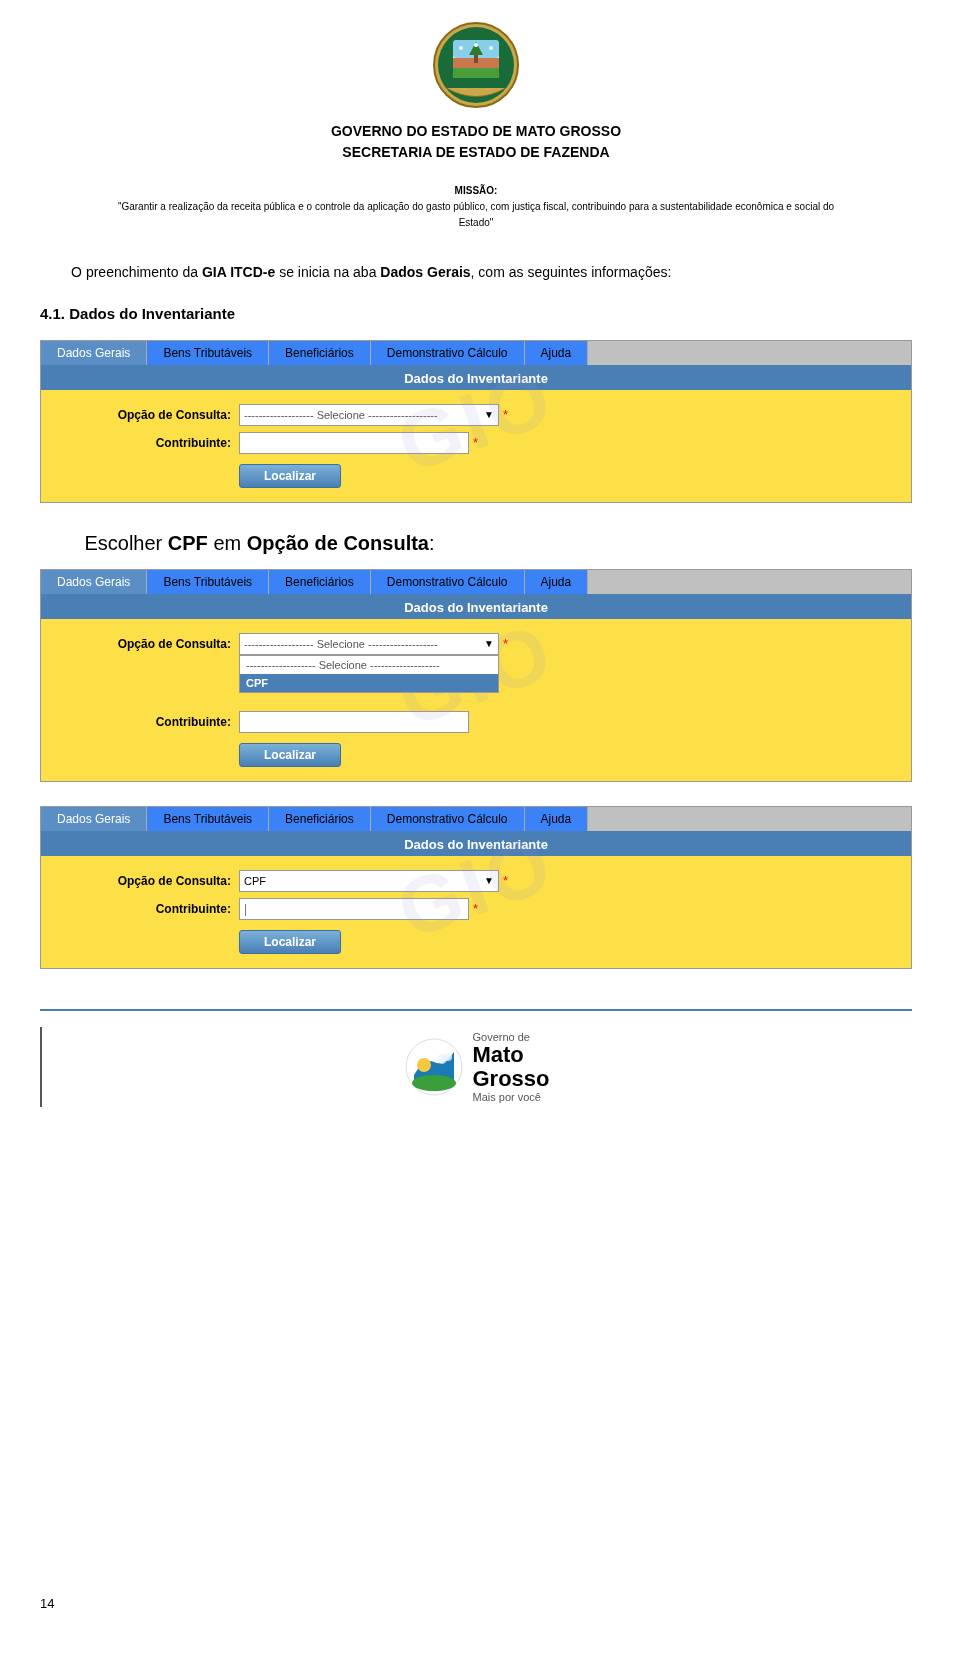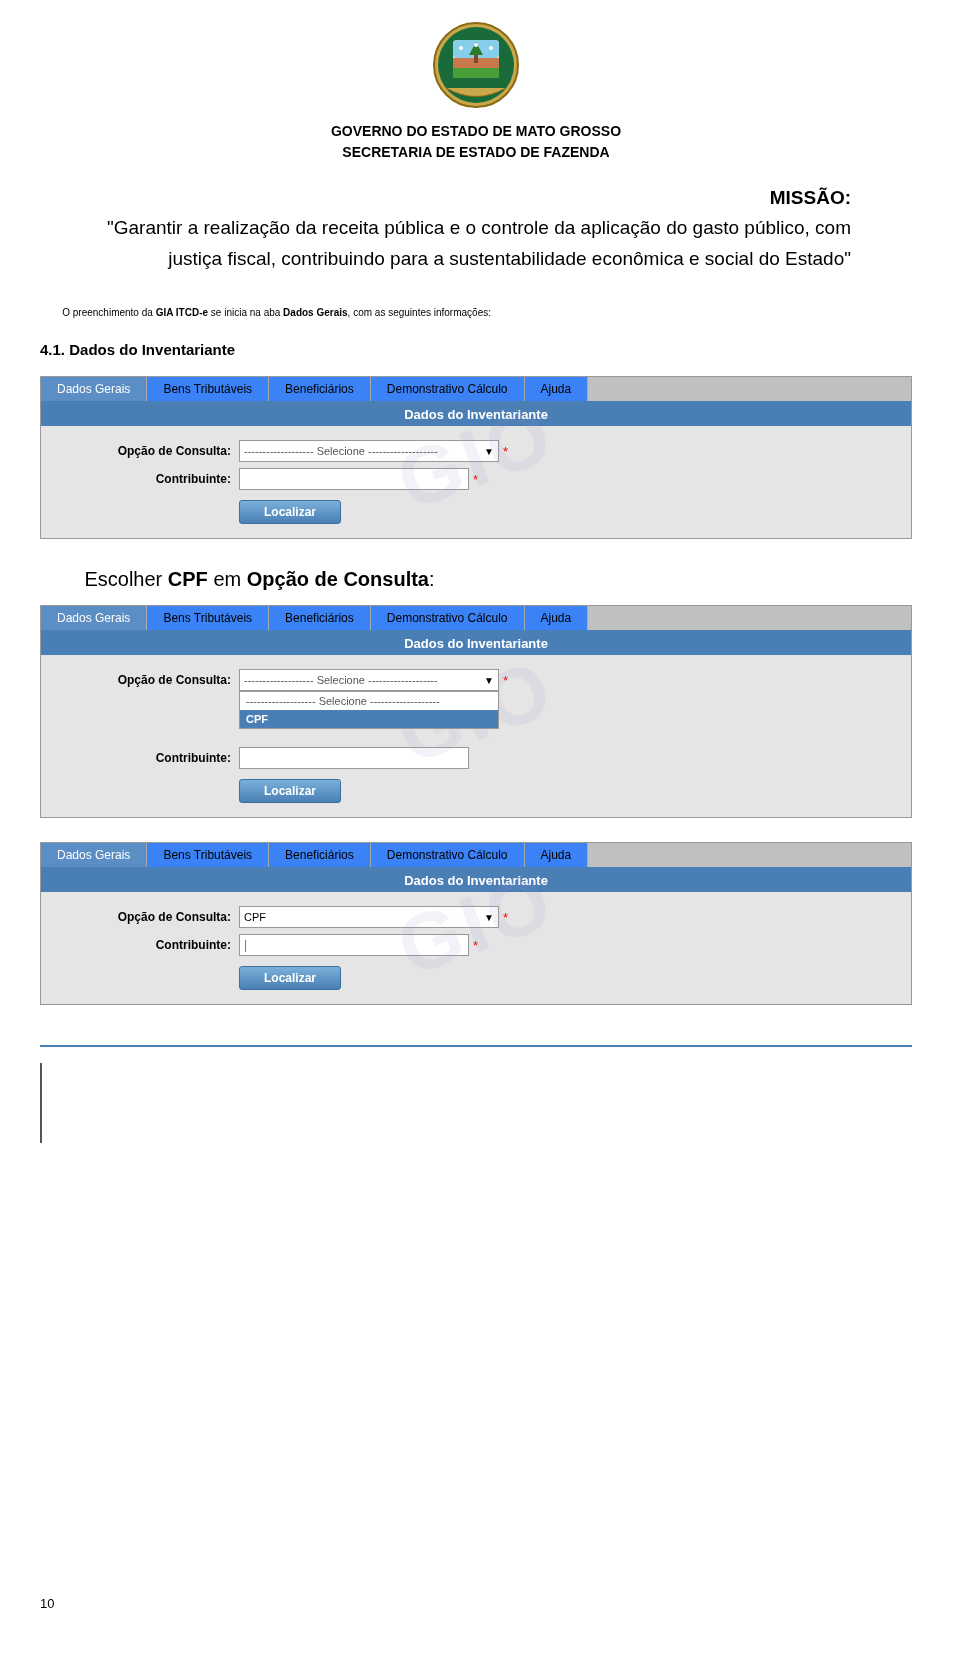--- a/index.html
+++ b/index.html
@@ -20,32 +20,32 @@
       text-align: center;
       margin-bottom: 20px;
     }
     .header-title {
       font-size: 14px;
       font-weight: bold;
       line-height: 1.5;
     }
     
     .mission {
-      text-align: right;
-      font-size: 19px;
+      text-align: center;
+      font-size: 10px;
       margin: 18px auto 30px auto;
       max-width: 750px;
       line-height: 1.6;
     }
     .mission-label {
       font-weight: bold;
     }
     
     .body-text {
-      font-size: 10px;
+      font-size: 14px;
       line-height: 1.7;
       margin: 20px 0 20px 0;
       color: #000;
     }
     .body-text strong {
       font-weight: bold;
     }
     
     .section-heading {
       font-size: 15px;
@@ -99,21 +99,21 @@
       background: #4a7fb5;
       color: #fff;
       text-align: center;
       font-size: 13px;
       font-weight: bold;
       padding: 4px 0;
     }
     
     .form-area {
       padding: 8px 10px 10px 10px;
-      background: #e5e5e5;
+      background: #fde047;
     }
     .form-row {
       display: flex;
       align-items: center;
       margin: 6px 0;
     }
     .form-label {
       font-size: 12px;
       font-weight: bold;
       text-align: right;
@@ -420,17 +420,42 @@
         <span class="required-star">*</span>
       </div>
       <div style="margin-top:6px; margin-bottom:4px;">
         <button class="btn-localizar">Localizar</button>
       </div>
     </div>
   </div>
 
   <div class="footer">
     <div class="footer-divider"></div>
-  </div>
-
-  <div class="page-number">10</div>
+    <div class="footer-right">
+      <div class="mato-grosso-logo">
+
+        <svg class="mg-icon" viewBox="0 0 60 60">
+          <circle cx="30" cy="30" r="28" fill="#fff" stroke="#ddd" stroke-width="1"></circle>
+
+          <path d="M10 38 Q20 20 30 25 Q40 30 50 15 L50 45 Q40 50 30 48 Q20 46 10 45 Z" fill="#1a7ab5"></path>
+
+          <ellipse cx="30" cy="46" rx="22" ry="8" fill="#3a9e3a"></ellipse>
+
+          <circle cx="20" cy="28" r="7" fill="#f5c842"></circle>
+
+          <circle cx="38" cy="22" r="5" fill="#e8f4ff" opacity="0.8"></circle>
+          <circle cx="44" cy="20" r="4" fill="#e8f4ff" opacity="0.8"></circle>
+        </svg>
+        <div class="mg-text">
+          <div class="mg-gov">Governo de</div>
+          <div class="mg-name">
+            <span>Mato</span><br>
+            <span>Grosso</span>
+          </div>
+          <div class="mg-slogan">Mais por você</div>
+        </div>
+      </div>
+    </div>
+  </div>
+
+  <div class="page-number">14</div>
 
 </div>
 
 </body></html>

